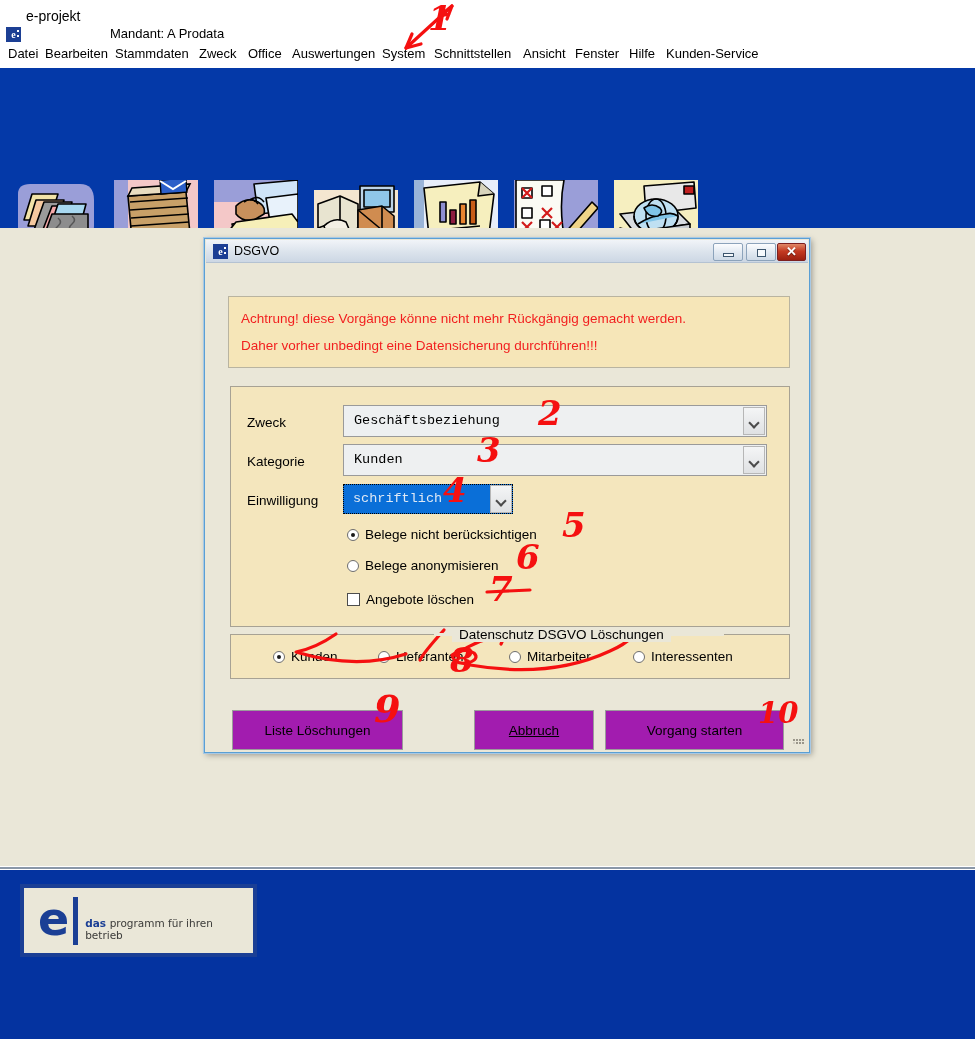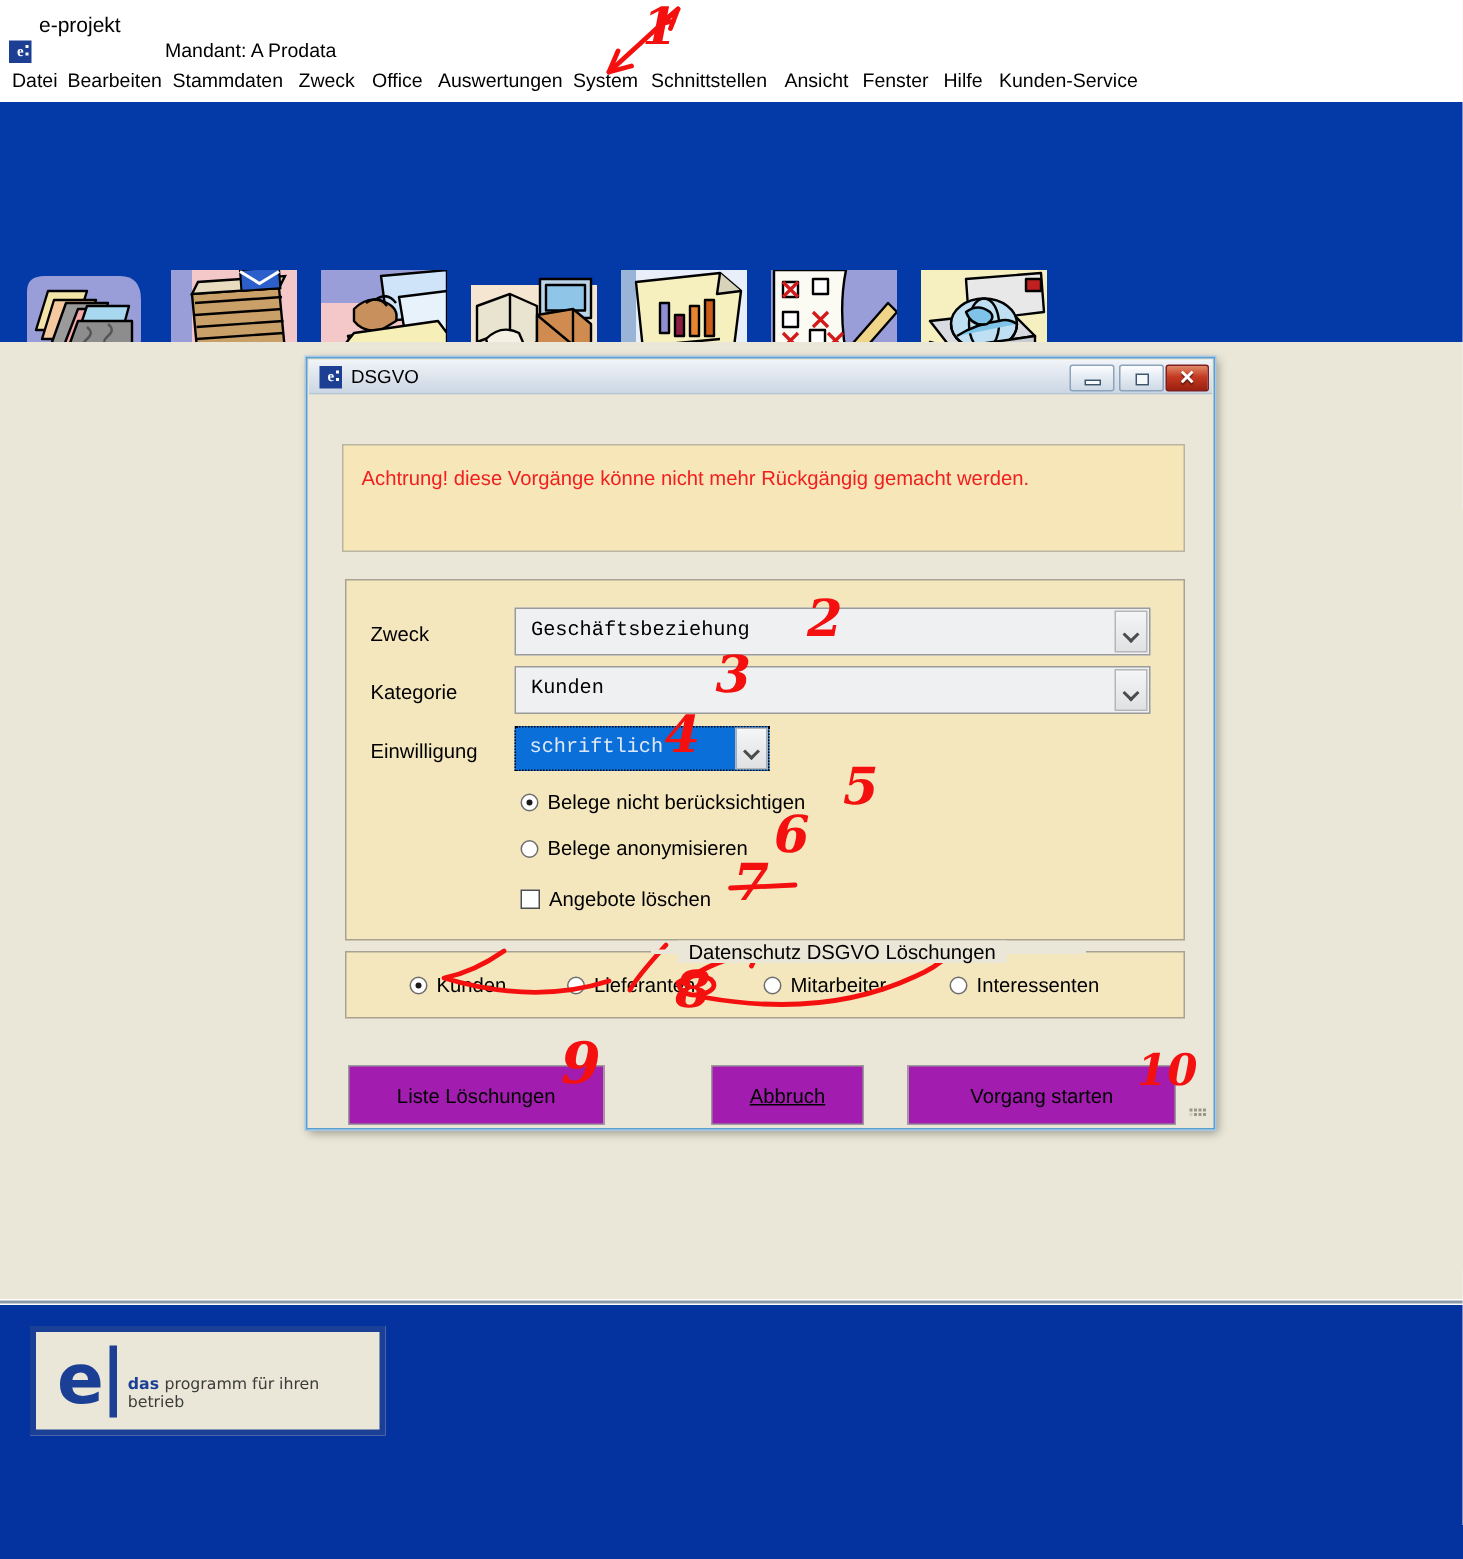--- a/index.html
+++ b/index.html
@@ -437,20 +437,21 @@
     </div>
     <div class="winbtn" id="btn-close">
       <span class="glyph-close">✕</span>
     </div>
   </div>
 
   <div id="dsgvo-client">
 
     <div id="warning-panel">
       <div class="warn-line l1">Achtrung!  diese  Vorgänge könne nicht mehr Rückgängig gemacht werden.</div>
+      <div class="warn-line l2">Daher vorher unbedingt eine Datensicherung durchführen!!!</div>
     </div>
 
     <div id="groupbox">
 
       <div class="field-label" style="left:16px; top:28px">Zweck</div>
       <div class="combo" style="left:112px; top:18px; width:424px">
         <span class="cval">Geschäftsbeziehung</span>
         <span class="arrowbox">
             <i class="chev"></i>
           </span>
@@ -494,21 +495,21 @@
       </div>
       <div class="radio-row" style="left:278px">
         <span class="rdo"></span><span>Mitarbeiter</span>
       </div>
       <div class="radio-row" style="left:402px">
         <span class="rdo"></span><span>Interessenten</span>
       </div>
     </div>
 
     <div class="btn" style="left:26px;  top:447px; width:171px">Liste Löschungen</div>
-    <div class="btn" style="left:268px; top:447px; width:102px">
+    <div class="btn" style="left:268px; top:447px; width:120px">
         <u>Abbruch</u>
       </div>
     <div class="btn" style="left:399px; top:447px; width:179px">Vorgang starten</div>
 
     <div id="resize-grip">
         <i></i>
       </div>
   </div>
 </div>
 

